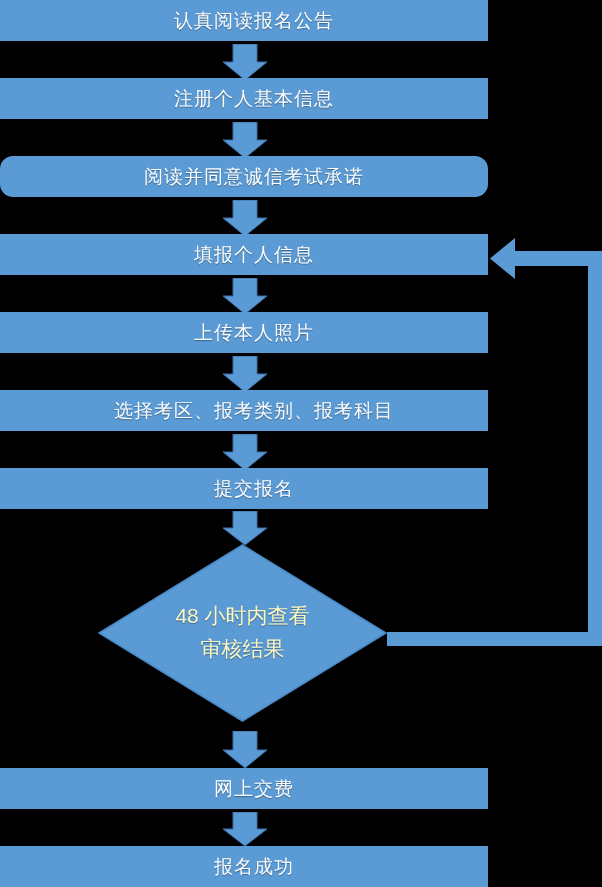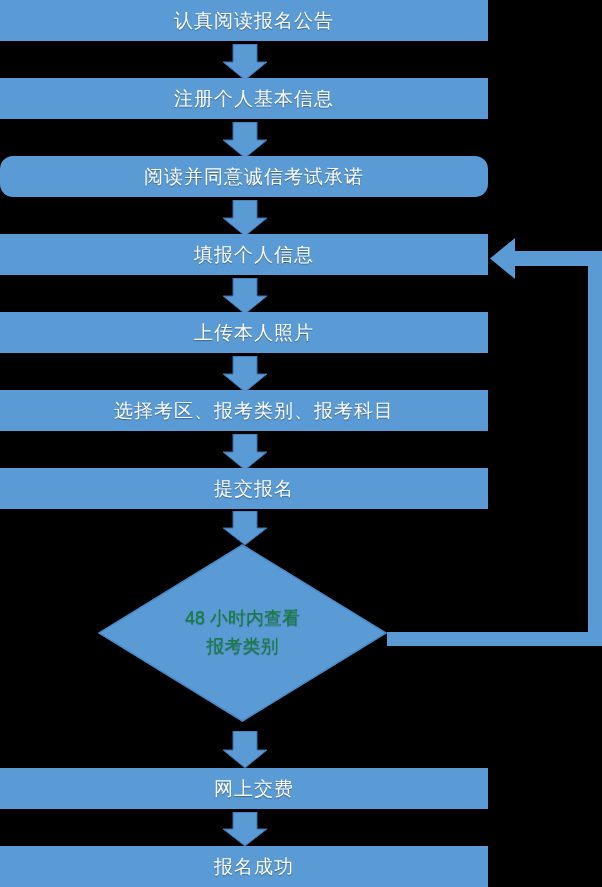--- a/index.html
+++ b/index.html
@@ -54,22 +54,22 @@
   .diamond-label {
     position: absolute;
     left: 0;
     top: 0;
     width: 289px;
     height: 178px;
     display: flex;
     flex-direction: column;
     align-items: center;
     justify-content: center;
-    color: #15803d;
-    font-size: 18px;
+    color: #fef9c3;
+    font-size: 21px;
     line-height: 1.55;
     text-align: center;
     text-shadow: 0 1px 1px rgba(0,0,0,0.35);
     pointer-events: none;
   }
   .arrow-down {
     position: absolute;
     width: 46px;
     height: 37px;
   }
@@ -157,21 +157,21 @@
       <polygon points="11,0 35,0 35,17 45,17 23,34 1,17 11,17" fill="#5B9BD5" stroke="#3B6FA8" stroke-width="1"></polygon>
     </svg>
   </div>
 
   <div class="node-diamond-wrap">
     <svg width="289" height="178" viewBox="0 0 289 178">
       <polygon points="144.5,1 288,89 144.5,177 1,89" fill="#5B9BD5" stroke="#4A89C7" stroke-width="1.5"></polygon>
     </svg>
     <div class="diamond-label">
       <span>48 小时内查看</span>
-      <span>报考类别</span>
+      <span>审核结果</span>
     </div>
   </div>
 
   <div class="loop-seg" style="left:387px; top:632px; width:215px; height:14px;"></div>
   <div class="loop-seg" style="left:588px; top:251px; width:14px; height:388px;"></div>
   <div class="loop-seg" style="left:510px; top:251px; width:84px; height:15px;"></div>
   <div class="loop-arrowhead" style="left:490px; top:238px;">
     <svg width="26" height="41" viewBox="0 0 26 41">
       <polygon points="0,20.5 25,0 25,41" fill="#5B9BD5"></polygon>
     </svg>

